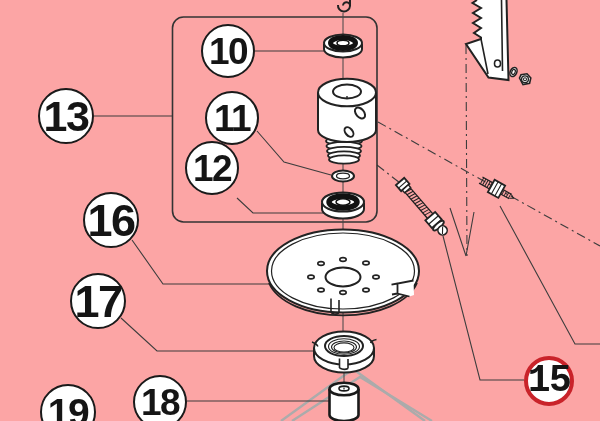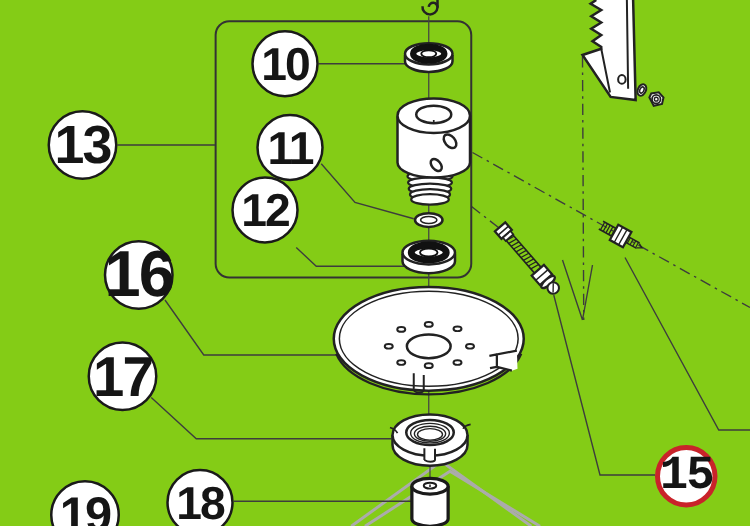--- a/index.html
+++ b/index.html
@@ -1,17 +1,17 @@
 <!DOCTYPE html>
 <html><head>
 <meta charset="utf-8">
 <style>
   html,body{margin:0;padding:0;background:#fff;}
   .stage{
-    position:relative;width:600px;height:421px;background:#84cc16;
+    position:relative;width:600px;height:421px;background:#fca5a5;
     overflow:hidden;font-family:"Liberation Sans",sans-serif;
   }
   .stage svg{position:absolute;left:0;top:0;}
   .callout{
     position:absolute;border-radius:50%;background:#fff;
     display:flex;align-items:center;justify-content:center;
     font-weight:bold;color:#151515;box-sizing:border-box;
     letter-spacing:-1.5px;z-index:5;line-height:1;
   }
 </style>
@@ -174,19 +174,19 @@
       <path d="M514,181 l3.5,2 -3.5,2" stroke-width="1.1" fill="none"></path>
     </g>
   </svg>
 
   <div id="callout-layer">
       <div class="callout" style="left: 201px; top: 24px; width: 54px; height: 54px; border: 2.6px solid rgb(26, 26, 26); font-size: 37px;">10</div>
       <div class="callout" style="left: 205px; top: 91px; width: 54px; height: 54px; border: 2.6px solid rgb(26, 26, 26); font-size: 37px;">11</div>
       <div class="callout" style="left: 185px; top: 141px; width: 54px; height: 54px; border: 2.6px solid rgb(26, 26, 26); font-size: 37px;">12</div>
       <div class="callout" style="left: 38px; top: 88px; width: 56px; height: 56px; border: 2.6px solid rgb(26, 26, 26); font-size: 43px;">13</div>
       <div class="callout" style="left: 524px; top: 356px; width: 50px; height: 50px; border: 4.5px solid rgb(201, 35, 42); font-size: 38px; font-family: Liberation Mono, monospace;">15</div>
-      <div class="callout" style="left: 83px; top: 192px; width: 56px; height: 56px; border: 2.6px solid rgb(26, 26, 26); font-size: 52px;">16</div>
+      <div class="callout" style="left: 83px; top: 192px; width: 56px; height: 56px; border: 2.6px solid rgb(26, 26, 26); font-size: 45px;">16</div>
       <div class="callout" style="left: 70px; top: 273px; width: 56px; height: 56px; border: 2.6px solid rgb(26, 26, 26); font-size: 45px;">17</div>
       <div class="callout" style="left: 133px; top: 375px; width: 54px; height: 54px; border: 2.6px solid rgb(26, 26, 26); font-size: 37px;">18</div>
       <div class="callout" style="left: 40px; top: 384px; width: 56px; height: 56px; border: 2.6px solid rgb(26, 26, 26); font-size: 39px;">19</div>
     </div>
 
 </div>
 
 </body></html>

